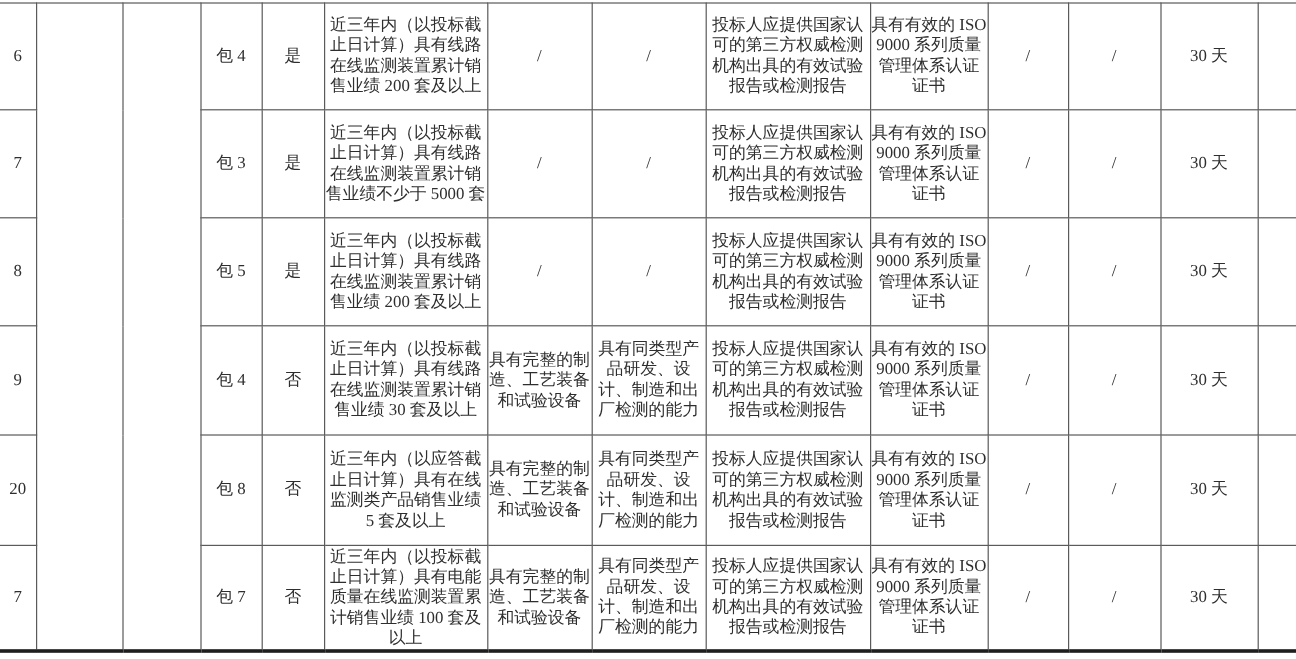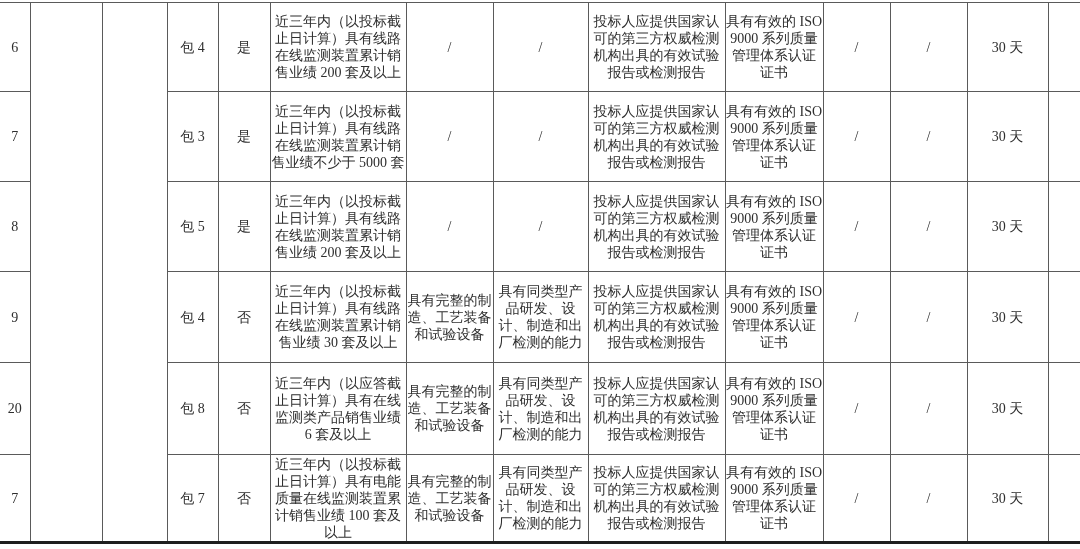--- a/index.html
+++ b/index.html
@@ -134,21 +134,21 @@
         <td class="slash">/</td>
         <td class="slash">/</td>
         <td class="days">30 天</td>
         <td></td>
       </tr>
 
       <tr style="height:92px">
         <td class="num">20</td>
         <td>包 8</td>
         <td>否</td>
-        <td class="perf">近三年内（以应答截止日计算）具有在线监测类产品销售业绩 6 套及以上</td>
+        <td class="perf">近三年内（以应答截止日计算）具有在线监测类产品销售业绩 5 套及以上</td>
         <td class="mfg">具有完整的制造、工艺装备和试验设备</td>
         <td class="rnd">具有同类型产品研发、设计、制造和出厂检测的能力</td>
         <td class="rep">投标人应提供国家认可的第三方权威检测机构出具的有效试验报告或检测报告</td>
         <td class="iso">具有有效的 ISO9000 系列质量管理体系认证证书</td>
         <td class="slash">/</td>
         <td class="slash">/</td>
         <td class="days">30 天</td>
         <td></td>
       </tr>
 

